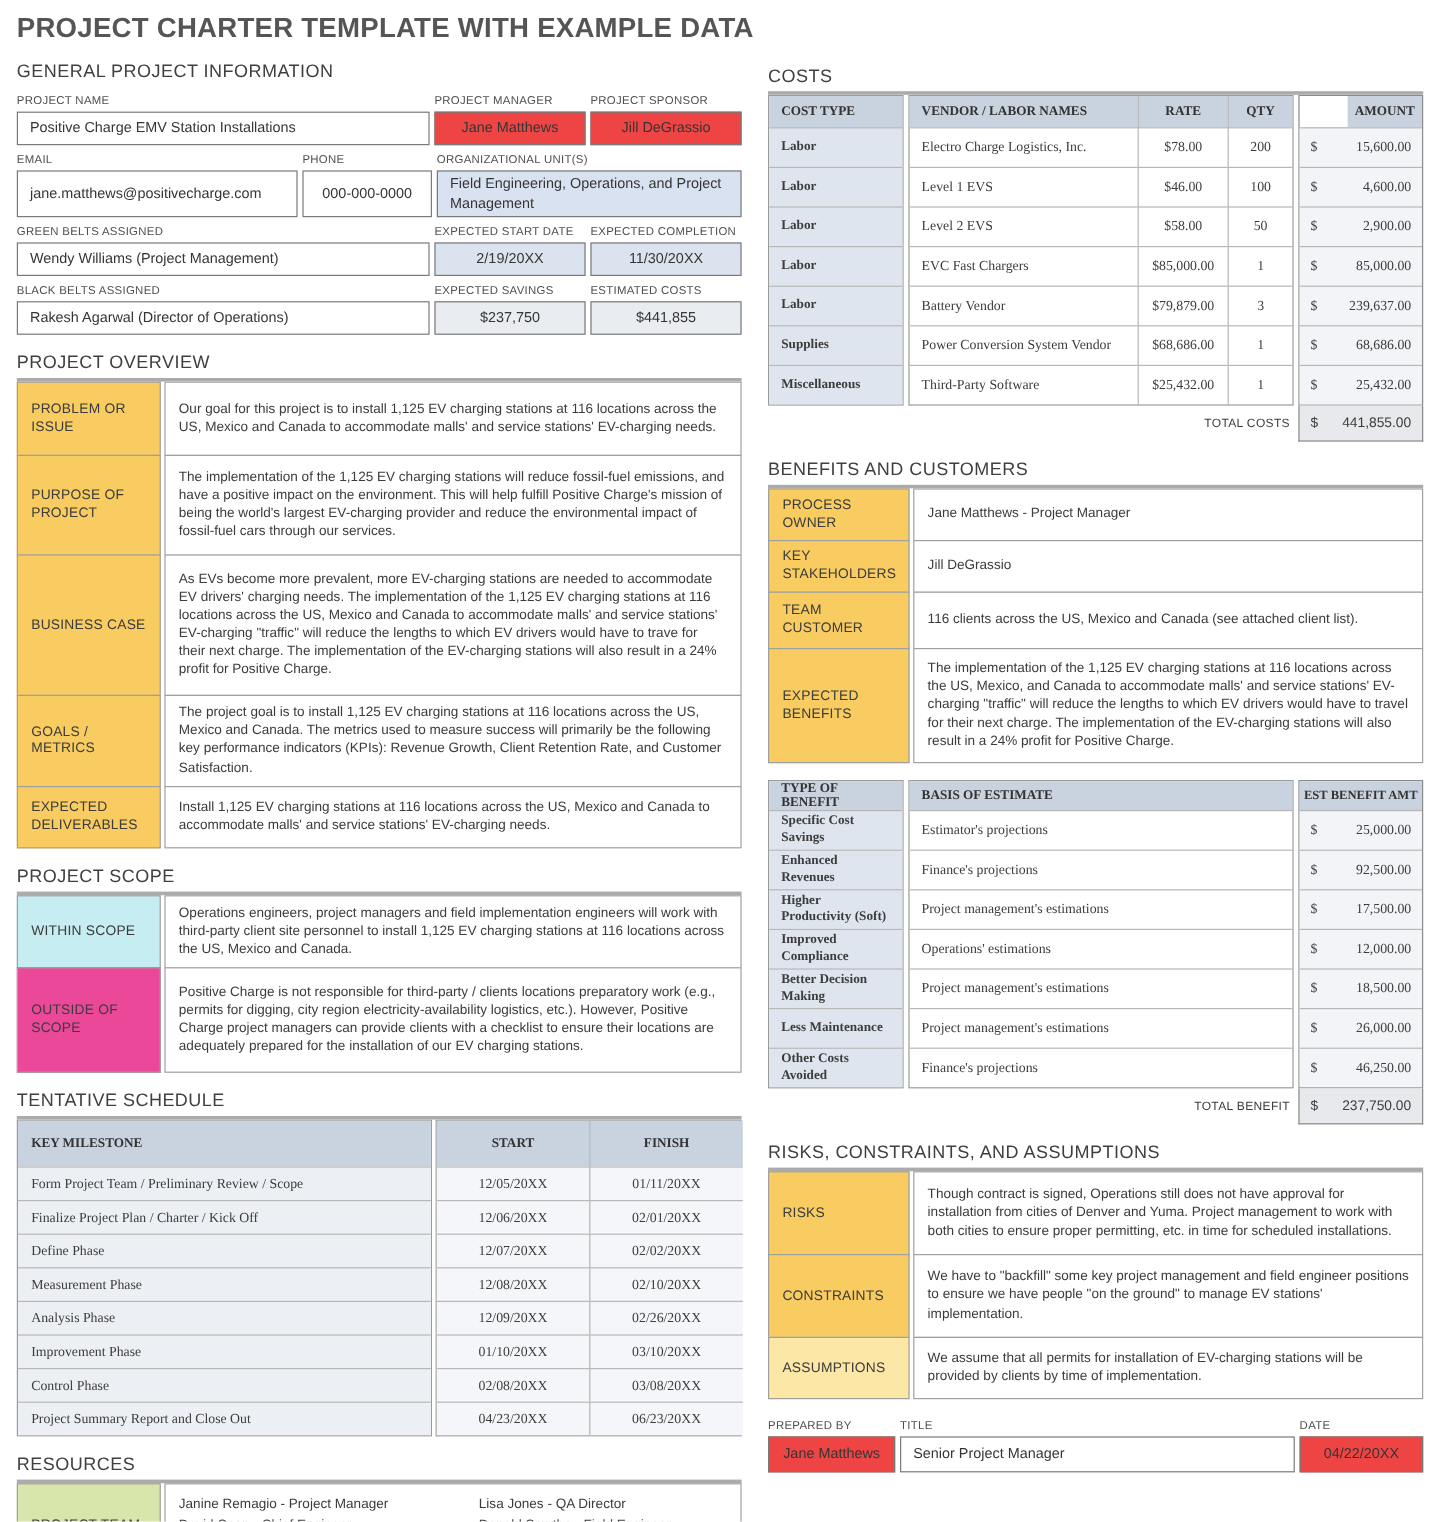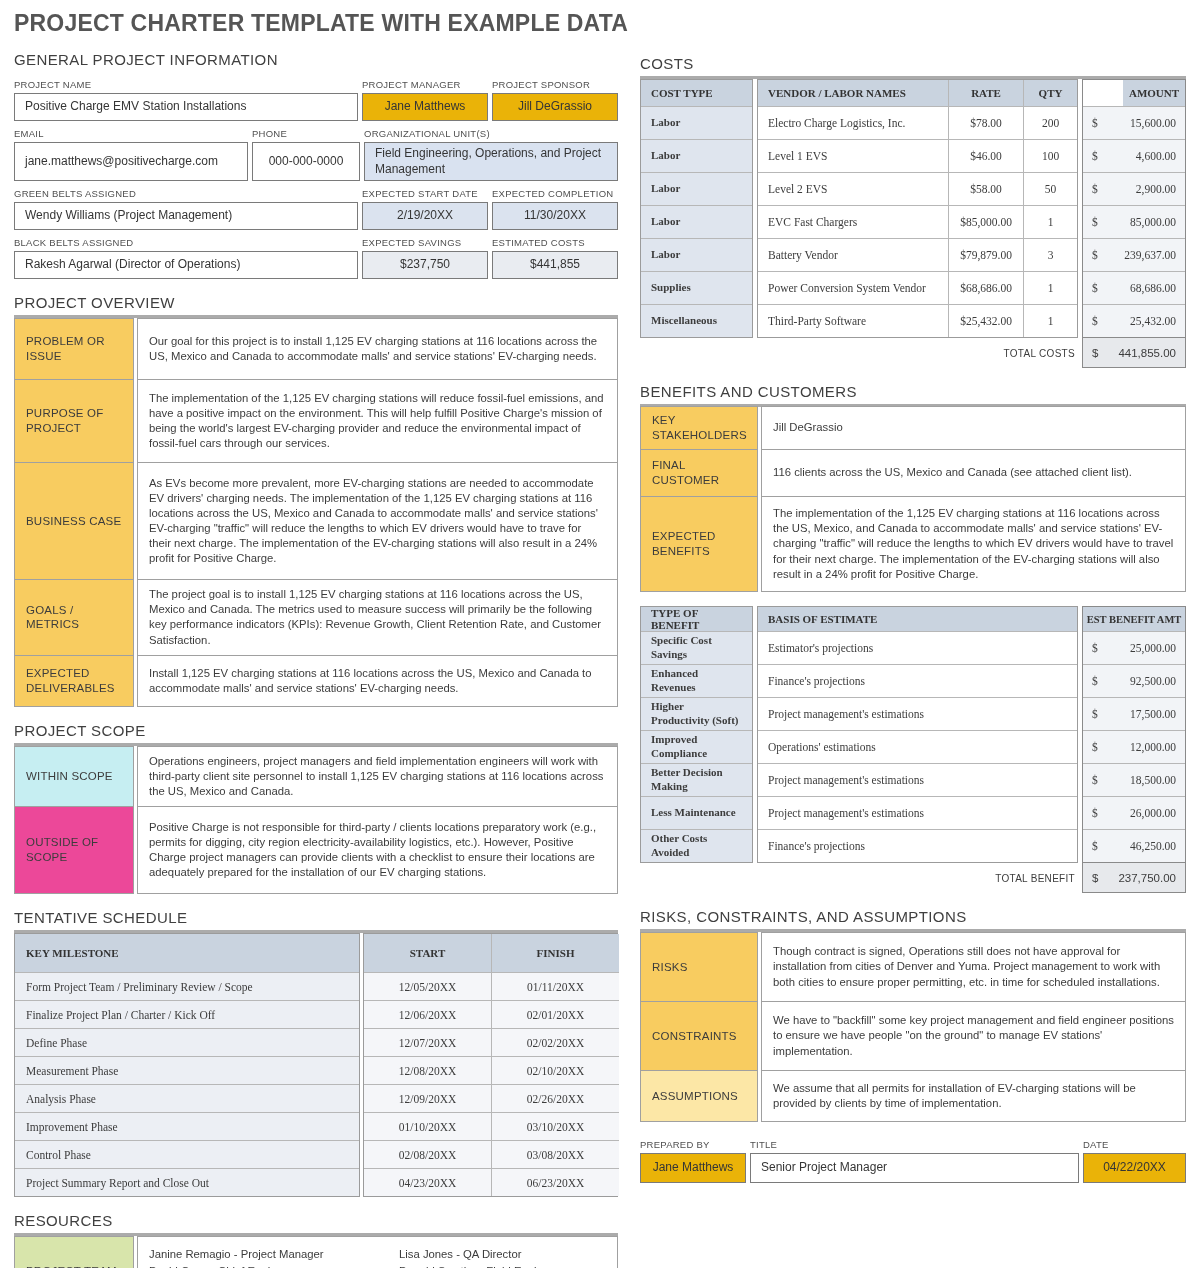--- a/index.html
+++ b/index.html
@@ -16,21 +16,21 @@
 
   
   .gi-row { display:grid; column-gap:4px; }
   .gi-a { grid-template-columns:344px 126px 126px; }
   .gi-b { grid-template-columns:234px 108px 254px; }
   .flabel { font-size:9.5px; color:#4f4f4f; letter-spacing:.25px; padding-top:7px; margin-bottom:3px; align-self:end; white-space:nowrap; }
   .flabel.c { text-align:left; }
   .field { border:1px solid #7a7a7a; background:#fff; min-height:28px; display:flex; align-items:center; padding:3px 10px; font-size:12px; color:#353535; line-height:1.3; }
   .field.c { justify-content:center; text-align:center; }
   .field.h38 { min-height:38px; }
-  .bg-a { background:#eab308; }
+  .bg-a { background:#ef4444; }
   .bg-b { background:#d9e2f0; }
   .bg-c { background:#dbe3ef; }
   .bg-d { background:#e9ecf1; }
 
   
   .lrow { display:grid; column-gap:3px; margin-top:-1px; }
   .col-left .lrow { grid-template-columns:120px 481px; }
   .col-right .lrow { grid-template-columns:118px 425px; }
   .lrow.firstrow { margin-top:0; }
   .lcell { border:1px solid #a0a0a0; display:flex; align-items:center; padding:6px 11px; font-size:11.5px; line-height:1.3; color:#3c3c3c; letter-spacing:.2px; }
@@ -336,26 +336,30 @@
           <div class="total-label">TOTAL COSTS</div>
           <div class="ccell acell total">
               <span>$</span>
               <span>441,855.00</span>
             </div>
         </div>
       </div>
 
       <div class="section-title">BENEFITS AND CUSTOMERS</div>
       <div class="rule-top">
+        <div class="lrow firstrow">
+          <div class="lcell bg-yellow">PROCESS OWNER</div>
+          <div class="tcell mh44">Jane Matthews - Project Manager</div>
+        </div>
         <div class="lrow">
           <div class="lcell bg-yellow">KEY STAKEHOLDERS</div>
           <div class="tcell mh44">Jill DeGrassio</div>
         </div>
         <div class="lrow">
-          <div class="lcell bg-yellow">FINAL CUSTOMER</div>
+          <div class="lcell bg-yellow">TEAM CUSTOMER</div>
           <div class="tcell mh48">116  clients across the US, Mexico and Canada (see attached client list).</div>
         </div>
         <div class="lrow">
           <div class="lcell bg-yellow">EXPECTED BENEFITS</div>
           <div class="tcell mh96">The implementation of the 1,125 EV charging stations at 116  locations across the US, Mexico, and Canada to accommodate malls' and service stations' EV-charging "traffic" will reduce the lengths to which EV drivers would have to travel for their next charge. The implementation of the EV-charging stations will also result in a 24% profit for Positive Charge.</div>
         </div>
       </div>
 
       <div style="margin-top:14px;">
         <div class="bene">

